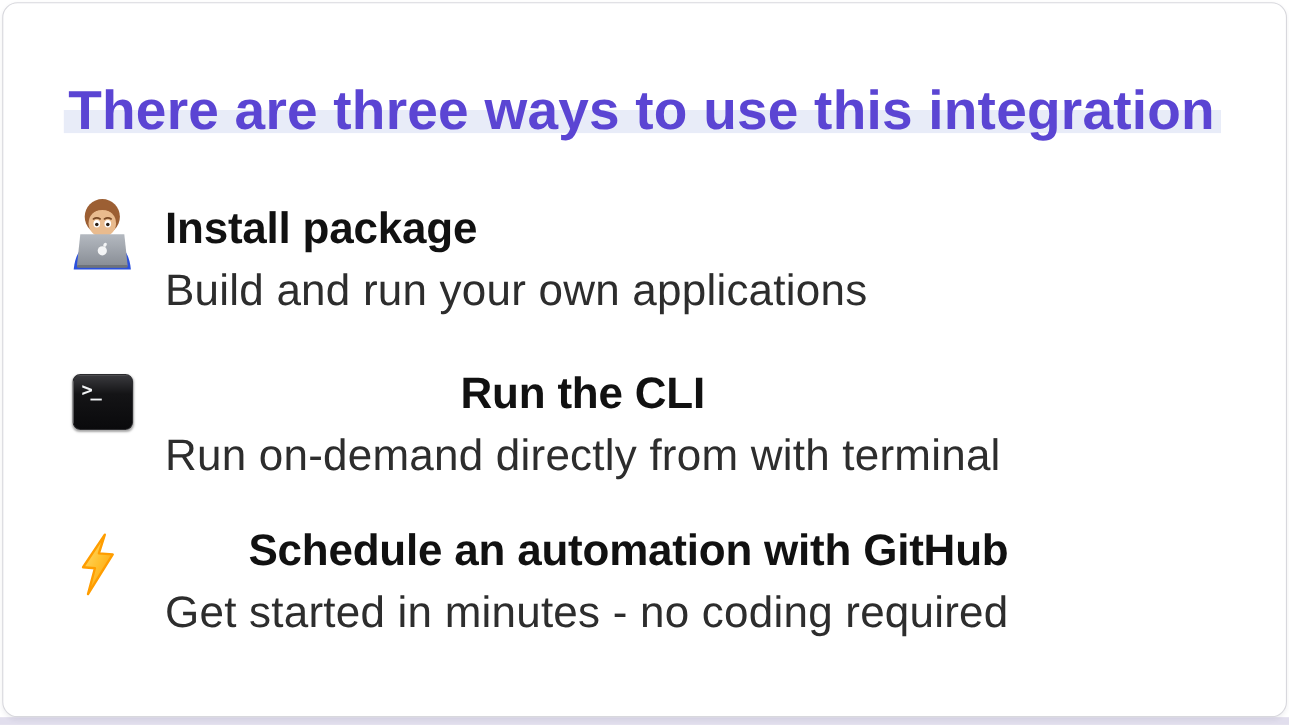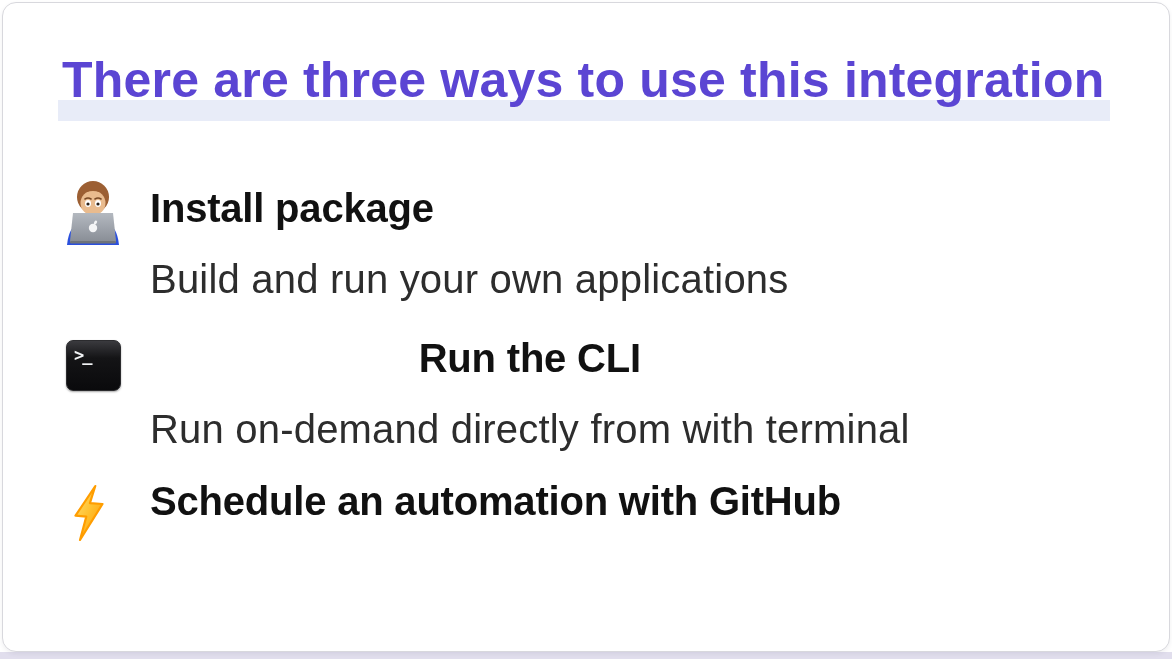--- a/index.html
+++ b/index.html
@@ -70,38 +70,38 @@
   .text-block-2 { top: 335px; text-align: center; }
   .text-block-3 { top: 478px; text-align: right; }
   .item-heading {
     font-size: 40px; line-height: 40px;
     font-weight: bold;
     color: #111111;
     letter-spacing: -0.2px;
     white-space: nowrap;
   }
   .item-description {
-    margin-top: 31px;
+    margin-top: 16px;
     font-size: 40px; line-height: 40px;
     font-weight: normal;
     color: #2d2d2d;
     letter-spacing: 0.2px;
     white-space: nowrap;
   }
 </style>
 </head>
 <body>
 
 <div class="bottom-strip" style="background: rgb(225, 222, 237);"></div>
 
 <div class="card">
 
   <div class="title-wrap">
     <div class="title-highlight" style="background: rgb(232, 236, 248);"></div>
-    <h1 class="title-text" style="color: rgb(91, 69, 211);">There are three ways to use this integration</h1>
+    <h1 class="title-text" style="color: rgb(91, 69, 211); margin-top: 20px;">There are three ways to use this integration</h1>
   </div>
 
   <div class="icon-box icon-technologist">
     <svg width="60" height="68" viewBox="0 0 60 68" xmlns="http://www.w3.org/2000/svg">
       <defs>
         <linearGradient id="lidGrad" x1="0" y1="0" x2="0" y2="1">
           <stop offset="0" stop-color="#b4b9c0"></stop>
           <stop offset="1" stop-color="#878c94"></stop>
         </linearGradient>
       </defs>
@@ -149,15 +149,16 @@
           <stop offset="0" stop-color="#ffe27a"></stop>
           <stop offset="0.5" stop-color="#ffc02e"></stop>
           <stop offset="1" stop-color="#ff9500"></stop>
         </linearGradient>
       </defs>
       <polygon points="27,2 5,35 17,36 10,62 35,22 21,21" fill="url(#boltGrad)" stroke="#ff9d00" stroke-width="2.4" stroke-linejoin="round"></polygon>
     </svg>
   </div>
   <div class="text-block text-block-3">
     <div class="item-heading">Schedule an automation with GitHub</div>
+    <div class="item-description">Get started in minutes - no coding required</div>
   </div>
 
 </div>
 
 </body></html>

